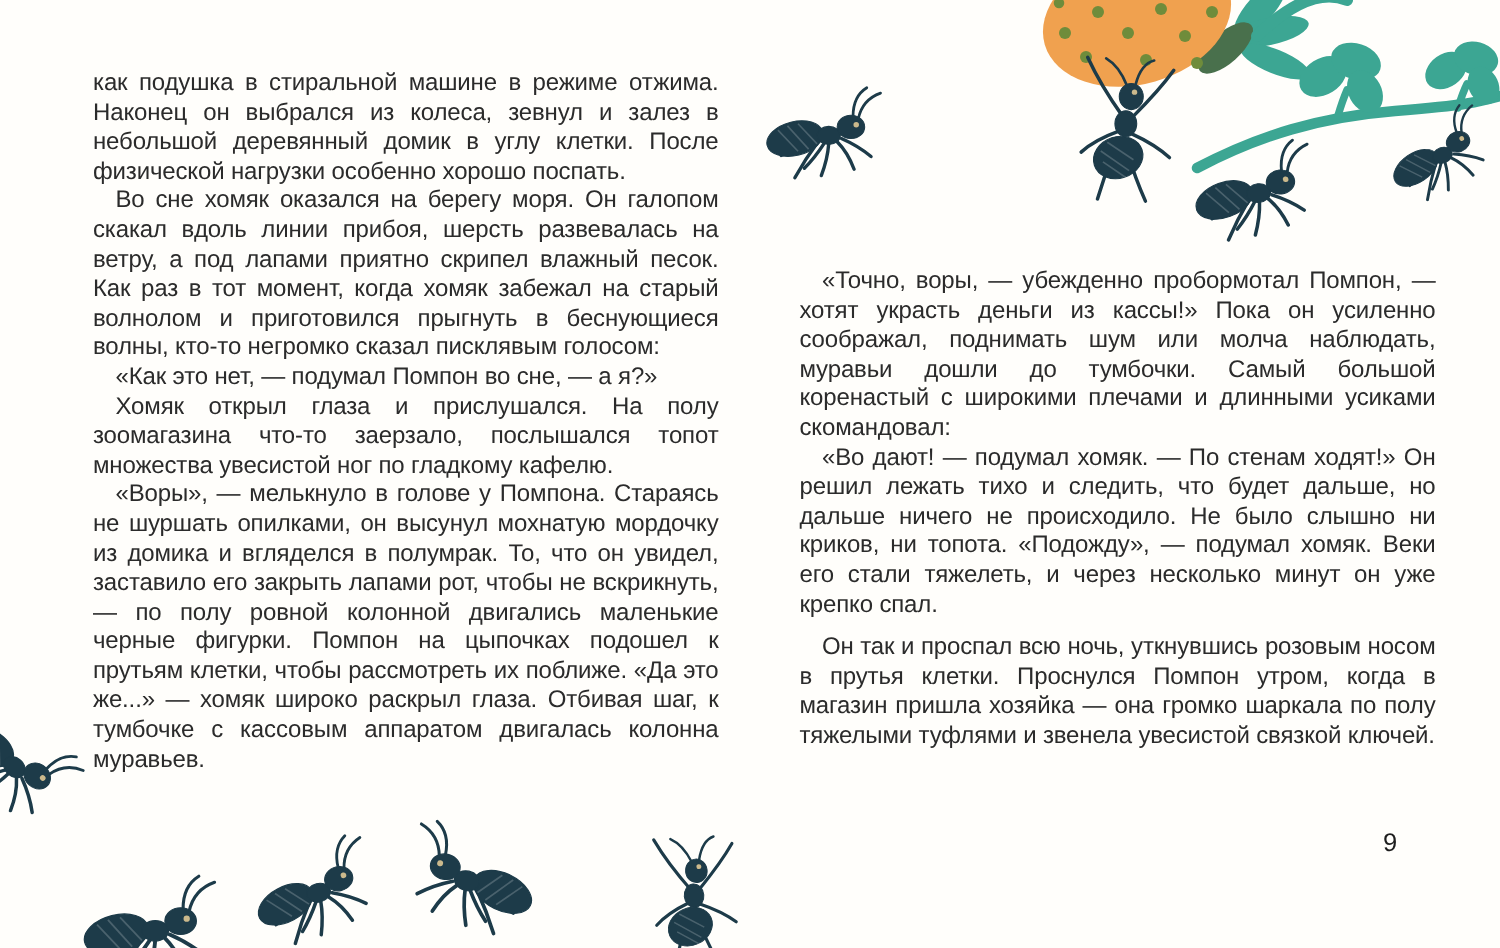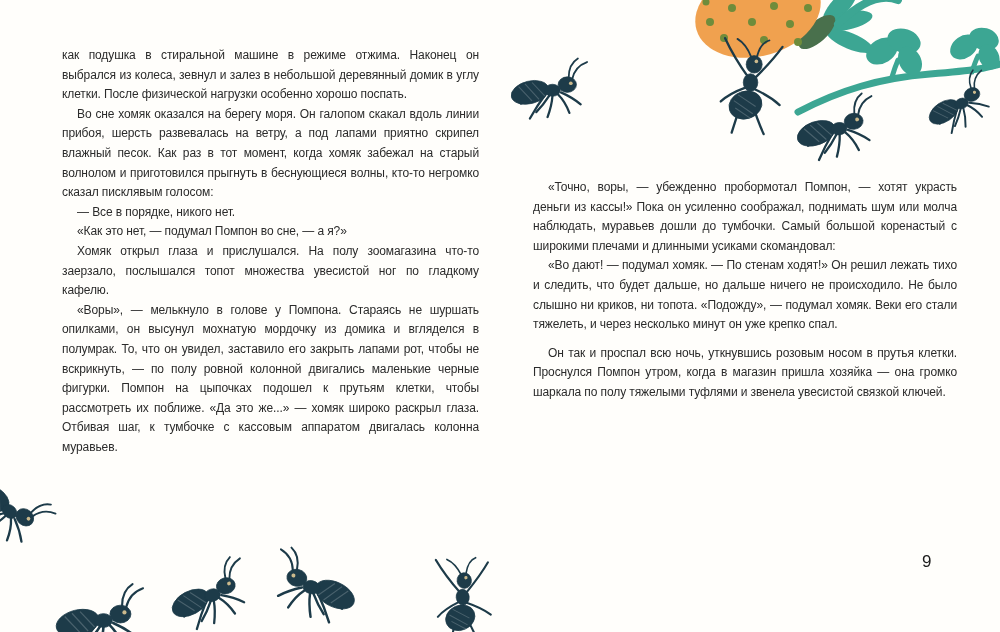--- a/index.html
+++ b/index.html
@@ -2,21 +2,21 @@
 <html style="--text: #2b2b2b; --ant: #1d3b49; --eye: #cbb98c; --teal: #3ca693; --berry: #f0a14f; --dot: #6f8c3b; --leafdark: #49704c;"><head>
 <meta charset="utf-8">
 <style>
   html,body{margin:0;padding:0}
   body{
     width:1000px;height:632px;position:relative;overflow:hidden;
     background:#fffefb;
     font-family:"Liberation Sans","DejaVu Sans",sans-serif;
     color:var(--text,#2b2b2b);
   }
-  .page-text{position:absolute;font-size:12px;line-height:19.6px;text-align:justify;letter-spacing:-0.1px}
+  .page-text{position:absolute;font-size:16px;line-height:19.6px;text-align:justify;letter-spacing:-0.1px}
   .page-text p{margin:0;text-indent:15px}
   .page-text p.noindent{text-indent:0}
   .page-text p.gap{margin-top:9px}
   #left-text{left:62px;top:46px;width:417px}
   #right-text{left:533px;top:178px;width:424px}
   .page-number{position:absolute;left:922px;top:552px;font-size:17px;color:#1d1d1d}
   .art{position:absolute;color:var(--ant,#1d3b49)}
   .art svg{display:block;width:100%;height:100%;overflow:visible}
   .clip svg{overflow:hidden}
   .fill-berry{fill:var(--berry,#f0a14f)}
@@ -80,28 +80,27 @@
             <path d="M36 92 L60 108"></path>
         </g>
       </g>
     </symbol>
   </defs>
 </svg>
 
 <div id="left-text" class="page-text">
   <p class="noindent">как подушка в стиральной машине в режиме отжима. Наконец он выбрался из колеса, зевнул и залез в небольшой деревянный домик в углу клетки. После физической нагрузки особенно хорошо поспать.</p>
   <p>Во сне хомяк оказался на берегу моря. Он галопом скакал вдоль линии прибоя, шерсть развевалась на ветру, а под лапами приятно скрипел влажный песок. Как раз в тот момент, когда хомяк забежал на старый волнолом и приготовился прыгнуть в беснующиеся волны, кто-то негромко сказал писклявым голосом:</p>
-  <p>— Все в порядке, никого нет.</p>
   <p>«Как это нет, — подумал Помпон во сне, — а я?»</p>
   <p>Хомяк открыл глаза и прислушался. На полу зоомагазина что-то заерзало, послышался топот множества увесистой ног по гладкому кафелю.</p>
   <p>«Воры», — мелькнуло в голове у Помпона. Стараясь не шуршать опилками, он высунул мохнатую мордочку из домика и вгляделся в полумрак. То, что он увидел, заставило его закрыть лапами рот, чтобы не вскрикнуть, — по полу ровной колонной двигались маленькие черные фигурки. Помпон на цыпочках подошел к прутьям клетки, чтобы рассмотреть их поближе. «Да это же...» — хомяк широко раскрыл глаза. Отбивая шаг, к тумбочке с кассовым аппаратом двигалась колонна муравьев.</p>
 </div>
 
 <div id="right-text" class="page-text">
-  <p>«Точно, воры, — убежденно пробормотал Помпон, — хотят украсть деньги из кассы!» Пока он усиленно соображал, поднимать шум или молча наблюдать, муравьев дошли до тумбочки. Самый большой коренастый с широкими плечами и длинными усиками скомандовал:</p>
+  <p>«Точно, воры, — убежденно пробормотал Помпон, — хотят украсть деньги из кассы!» Пока он усиленно соображал, поднимать шум или молча наблюдать, муравьи дошли до тумбочки. Самый большой коренастый с широкими плечами и длинными усиками скомандовал:</p>
   <p>«Во дают! — подумал хомяк. — По стенам ходят!» Он решил лежать тихо и следить, что будет дальше, но дальше ничего не происходило. Не было слышно ни криков, ни топота. «Подожду», — подумал хомяк. Веки его стали тяжелеть, и через несколько минут он уже крепко спал.</p>
   <p class="gap">Он так и проспал всю ночь, уткнувшись розовым носом в прутья клетки. Проснулся Помпон утром, когда в магазин пришла хозяйка — она громко шаркала по полу тяжелыми туфлями и звенела увесистой связкой ключей.</p>
 </div>
 
 <div class="page-number">9</div>
 
 <div class="art clip" style="left:690px;top:-6px;width:212px;height:132px">
   <svg viewBox="0 0 212 132">
     <ellipse class="fill-teal" cx="150" cy="12" rx="24" ry="9" transform="rotate(-48 150 12)"></ellipse>
     <ellipse class="fill-teal" cx="156" cy="27" rx="27" ry="9" transform="rotate(-12 156 27)"></ellipse>

